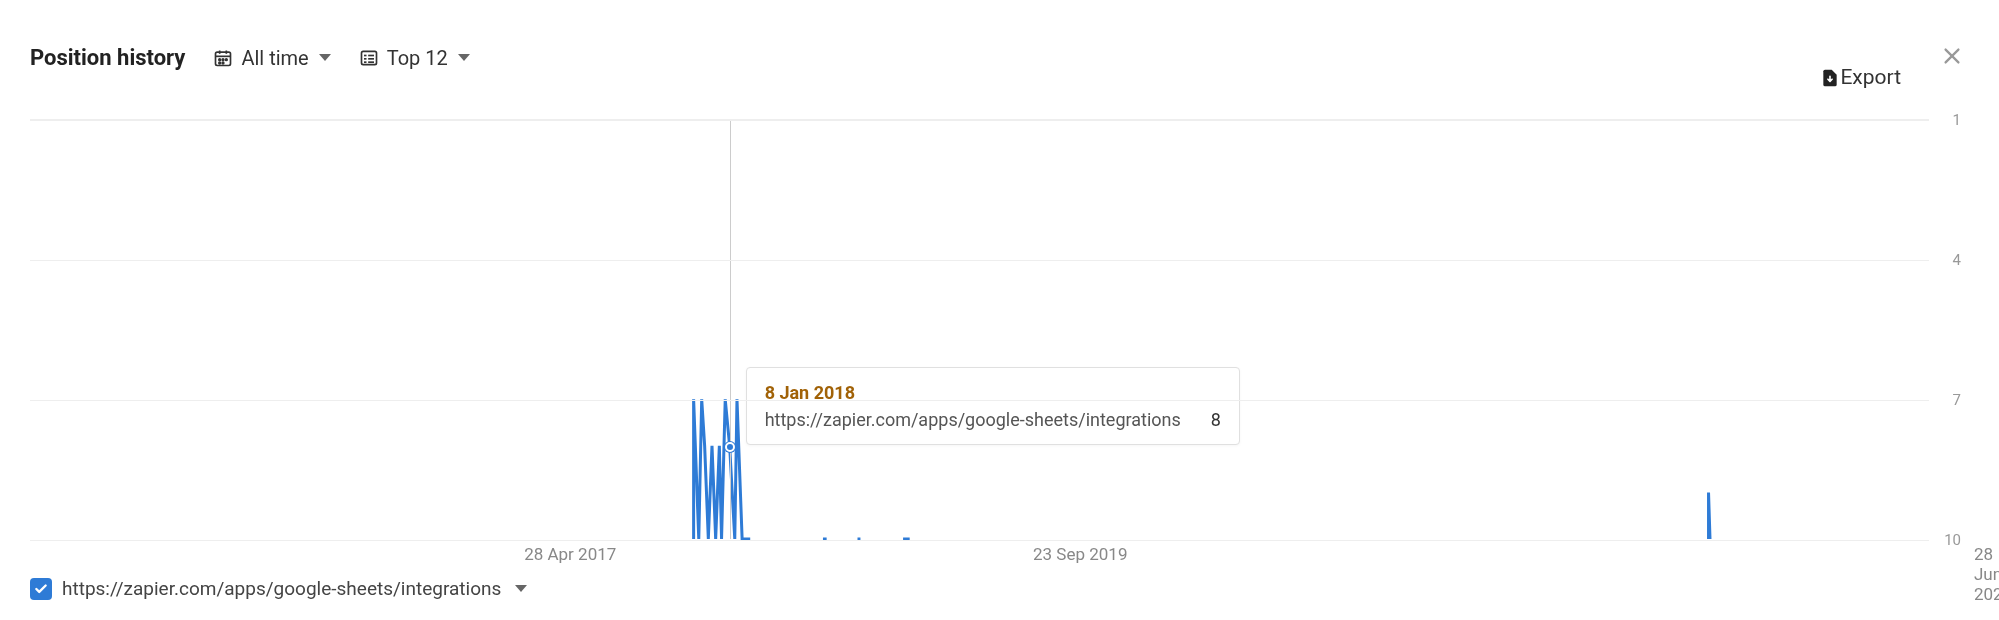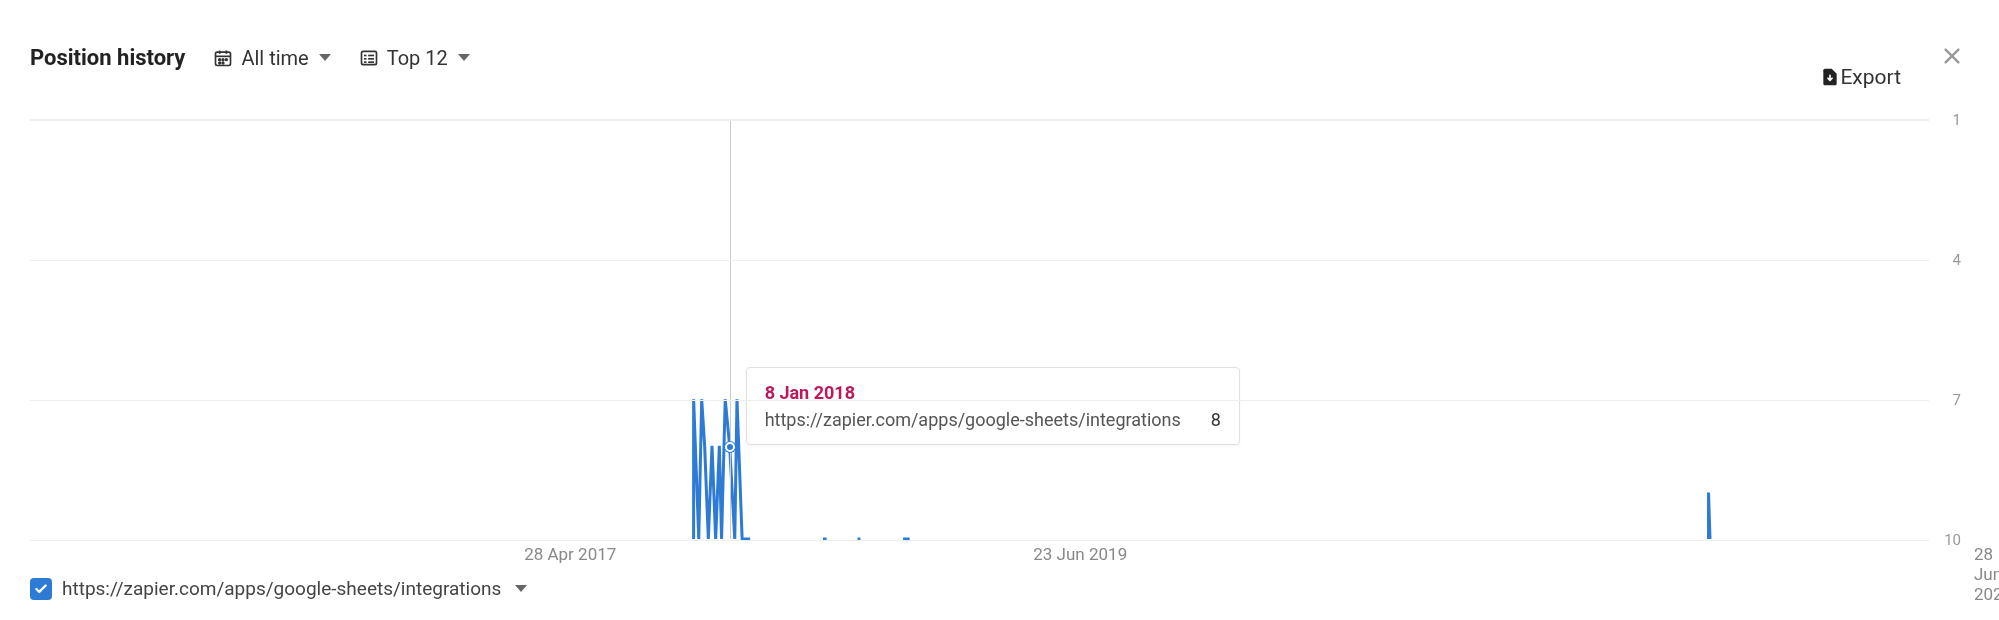--- a/index.html
+++ b/index.html
@@ -41,21 +41,21 @@
     margin-left: 2px;
   }
   .header-right {
     margin-left: auto;
     display: flex;
     align-items: center;
     gap: 40px;
   }
   .export-btn {
     display: flex;
-    align-items: center;
+    align-items: flex-end;
     gap: 0;
     font-size: 21px;
     color: #333;
     cursor: pointer;
     margin-top: 39px;
   }
   .close-btn {
     font-size: 28px;
     color: #999;
     cursor: pointer;
@@ -113,21 +113,21 @@
     border: 1px solid #e0e0e0;
     border-radius: 4px;
     box-shadow: 0 1px 3px rgba(0,0,0,0.04);
     padding: 14px 18px;
     font-size: 18px;
     color: #555;
     min-width: 440px;
   }
   .tooltip-date {
     font-weight: 700;
-    color: #be185d;
+    color: #a16207;
     margin-bottom: 6px;
     font-size: 18px;
   }
   .tooltip-row {
     display: flex;
     justify-content: space-between;
     gap: 30px;
   }
   .tooltip-val { font-weight: 400; color: #333; }
   .marker {
@@ -231,21 +231,21 @@
     </div>
   <div class="gridline" style="top: 0px;"></div>
       <div class="y-label" style="top: 0px;">1</div>
       <div class="gridline" style="top: 140px;"></div>
       <div class="y-label" style="top: 140px;">4</div>
       <div class="gridline" style="top: 280px;"></div>
       <div class="y-label" style="top: 280px;">7</div>
       <div class="gridline" style="top: 420px;"></div>
       <div class="y-label" style="top: 420px; text-align: right;">10</div>
       <div class="x-label" style="left: 512.23px;">28 Apr 2017</div>
-      <div class="x-label" style="left: 1022.26px;">23 Jun 2019</div>
+      <div class="x-label" style="left: 1022.26px;">23 Sep 2019</div>
       <div class="x-label" style="left: 1935px;">28 Jun 2022</div>
     </div>
 </div>
 
 <div class="legend">
   <span class="checkbox">
     <svg width="14" height="14" viewBox="0 0 24 24" fill="none" stroke="#fff" stroke-width="4" stroke-linecap="round" stroke-linejoin="round">
         <polyline points="4 12 9 17 20 6"></polyline>
       </svg>
   </span>

